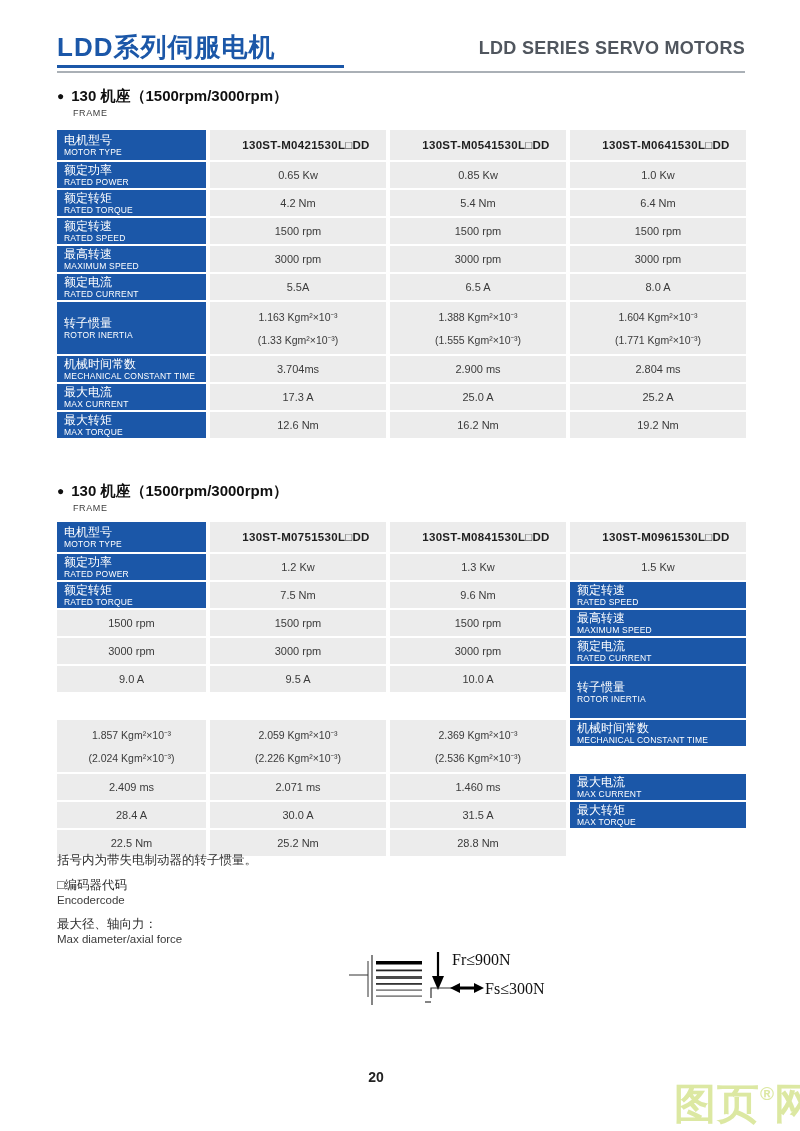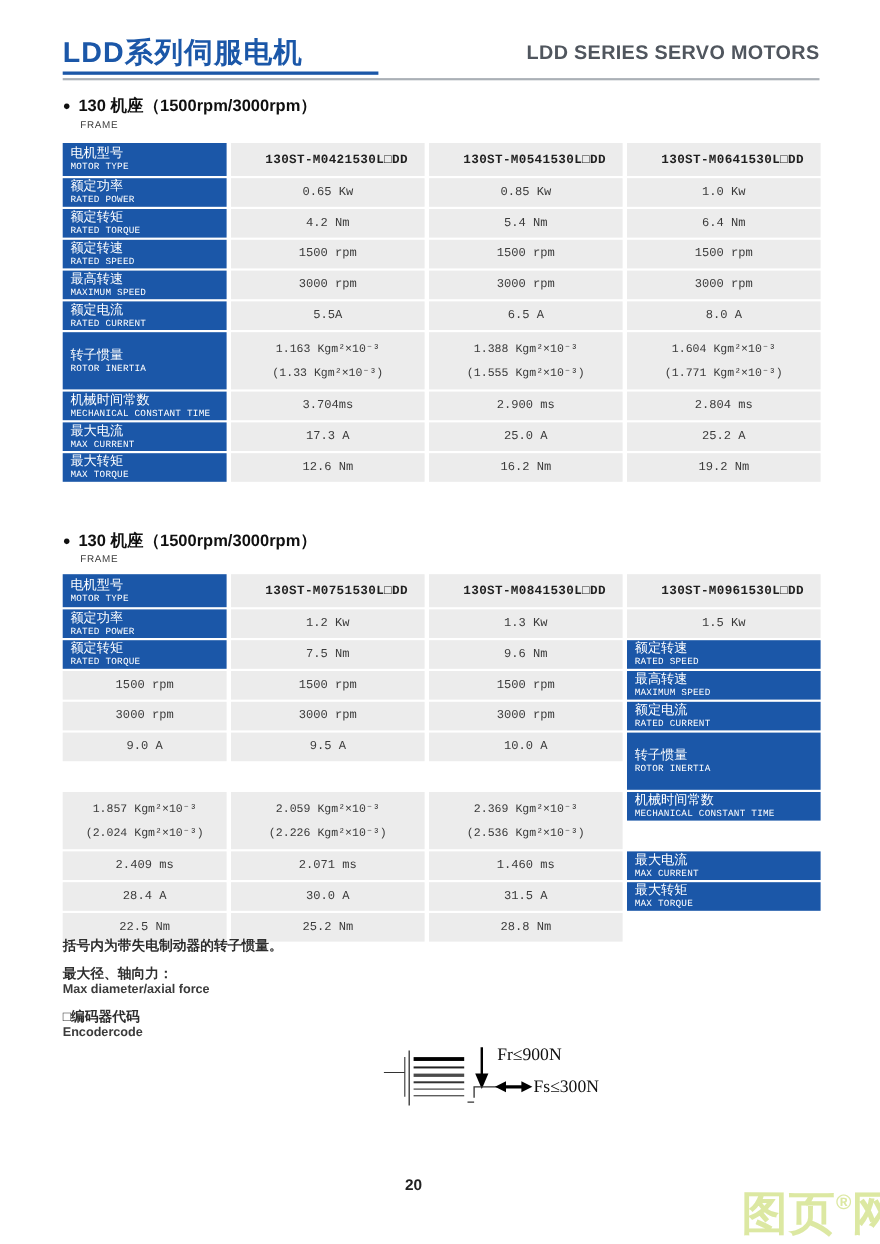--- a/index.html
+++ b/index.html
@@ -21,21 +21,21 @@
   .sec1 { top:87px; }
   .sec2 { top:482px; }
   .sec-heading { display:flex; align-items:center; gap:7px; font-size:15px; font-weight:bold; color:#101010; }
   .bullet { font-size:12px; line-height:15px; }
   .frame { font-size:9px; color:#3c3c3c; margin:2px 0 0 16px; letter-spacing:0.6px; }
 
   
   .spec-table {
     position:absolute; left:57px; width:688px;
     display:grid; grid-template-columns:149px 176px 176px 176px;
-    column-gap:4px; row-gap:2px;font-family:Liberation Mono, monospace;
+    column-gap:4px; row-gap:2px;
   }
   .t1 { top:130px; }
   .t2 { top:522px; }
   .cell-label {
     background:#1b57a8; color:#ffffff; padding-left:7px;
     display:flex; flex-direction:column; justify-content:center;
   }
   .lz { font-size:12px; line-height:13px; }
   .le { font-size:8.5px; line-height:10px; letter-spacing:0.2px; }
   .cell-val {
@@ -43,21 +43,21 @@
     display:flex; align-items:center; justify-content:center; text-align:center;
   }
   .cell-val.head-val { font-weight:bold; color:#1f1f1f; font-size:11.5px; letter-spacing:0.3px;padding-left:16px; }
   .cell-val.tall-val { flex-direction:column; gap:9px; font-size:10.5px; }
   .h-head { height:30px; }
   .h-std  { height:26px; }
   .h-tall { height:52px; }
 
   
   .notes { position:absolute; left:57px; top:853px; width:500px; }
-  .note-group { margin-bottom:10px;font-weight:bold; }
+  .note-group { margin-bottom:10px; }
   .note-zh { font-size:12.5px; color:#2e2e2e; line-height:15px; }
   .note-en { font-size:11.5px; color:#3b3b3b; line-height:14px; }
 
   
   .diagram { position:absolute; left:345px; top:948px; width:230px; height:72px; }
   .diagram svg { position:absolute; left:0; top:0; }
   .dia-label { position:absolute; font-family:"Liberation Serif", serif; font-size:16px; color:#101010; white-space:nowrap; }
   .fr-label { left:107px; top:3px; }
   .fs-label { left:140px; top:32px; }
 
@@ -259,26 +259,26 @@
       <div class="cell-val h-std">22.5 Nm</div>
       <div class="cell-val h-std">25.2 Nm</div>
       <div class="cell-val h-std">28.8 Nm</div>
     </div>
 
   <div class="notes">
     <div class="note-group">
       <div class="note-zh">括号内为带失电制动器的转子惯量。</div>
     </div>
     <div class="note-group">
+      <div class="note-zh">□编码器代码</div>
+      <div class="note-en">Encodercode</div>
+    </div>
+    <div class="note-group">
       <div class="note-zh">最大径、轴向力：</div>
       <div class="note-en">Max diameter/axial force</div>
-    </div>
-    <div class="note-group">
-      <div class="note-zh">□编码器代码</div>
-      <div class="note-en">Encodercode</div>
     </div>
   </div>
 
   <div class="diagram">
     <svg width="230" height="72" viewBox="0 0 230 72">
 
       <line x1="4" y1="27" x2="23" y2="27" stroke="#333" stroke-width="1"></line>
 
       <line x1="23" y1="13" x2="23" y2="49" stroke="#333" stroke-width="1"></line>
       <line x1="27" y1="7" x2="27" y2="57" stroke="#333" stroke-width="1.2"></line>

